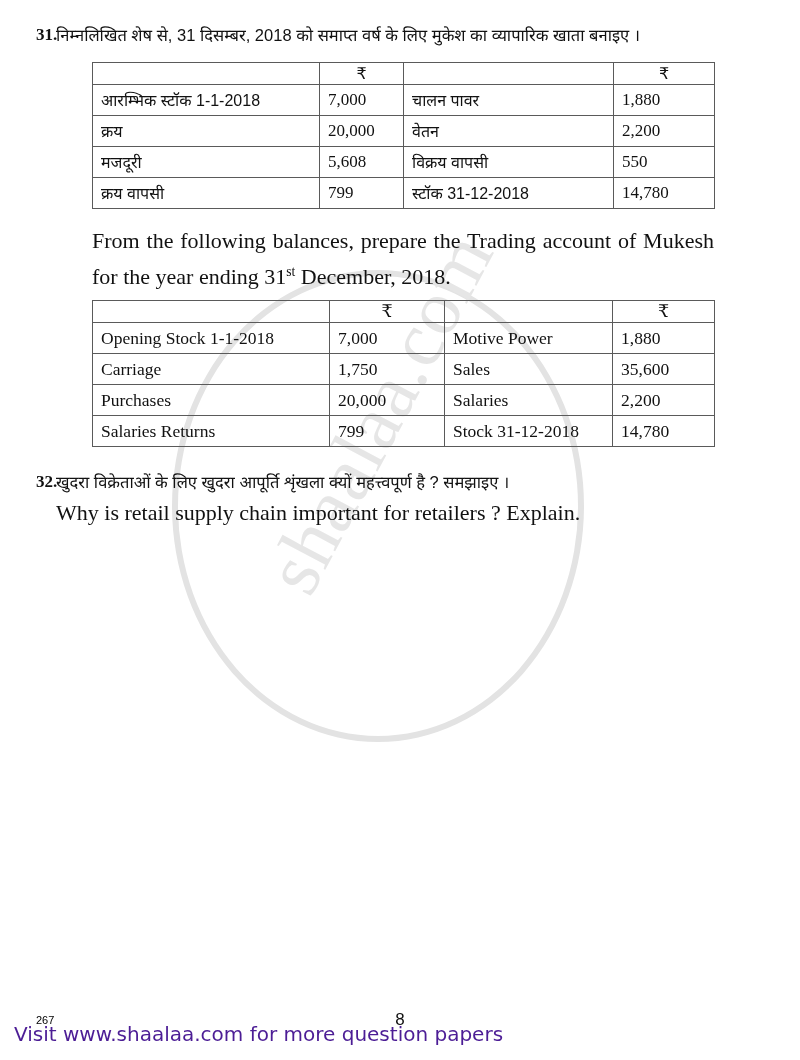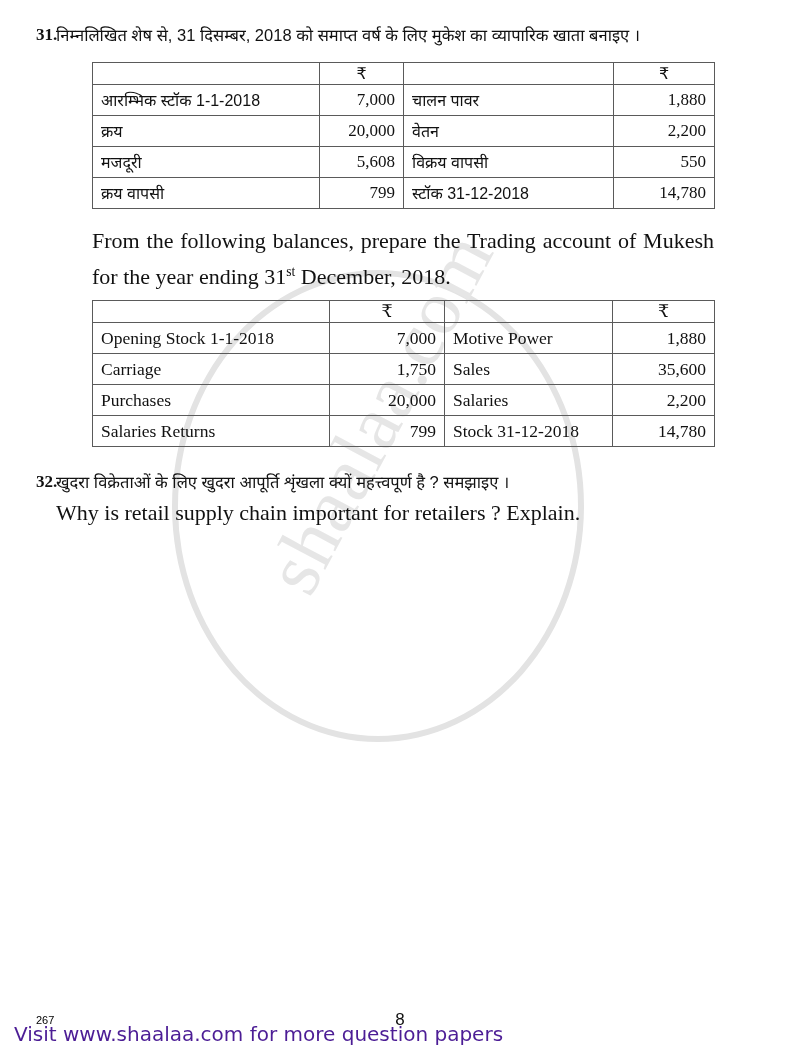--- a/index.html
+++ b/index.html
@@ -110,21 +110,21 @@
     box-sizing: border-box;
     vertical-align: middle;
     background: transparent;
   }
   table.acct tr.hdr td {
     height: 22px;
     padding-top: 0;
     padding-bottom: 0;
     text-align: center;
   }
-  .num { text-align: right; }
+  .num { }
   .rupee {
     font-family: "DejaVu Sans", sans-serif;
     font-size: 15px;
   }
 
   .t-hi td { font-family: "Liberation Sans","DejaVu Sans",sans-serif; font-size: 16px; }
   .t-hi td.num { font-family: "Liberation Serif","DejaVu Serif",serif; font-size: 17px; }
   .t-en td { font-family: "Liberation Serif","DejaVu Serif",serif; font-size: 17.5px; }
 
   .spacer-12 { height: 12px; }

